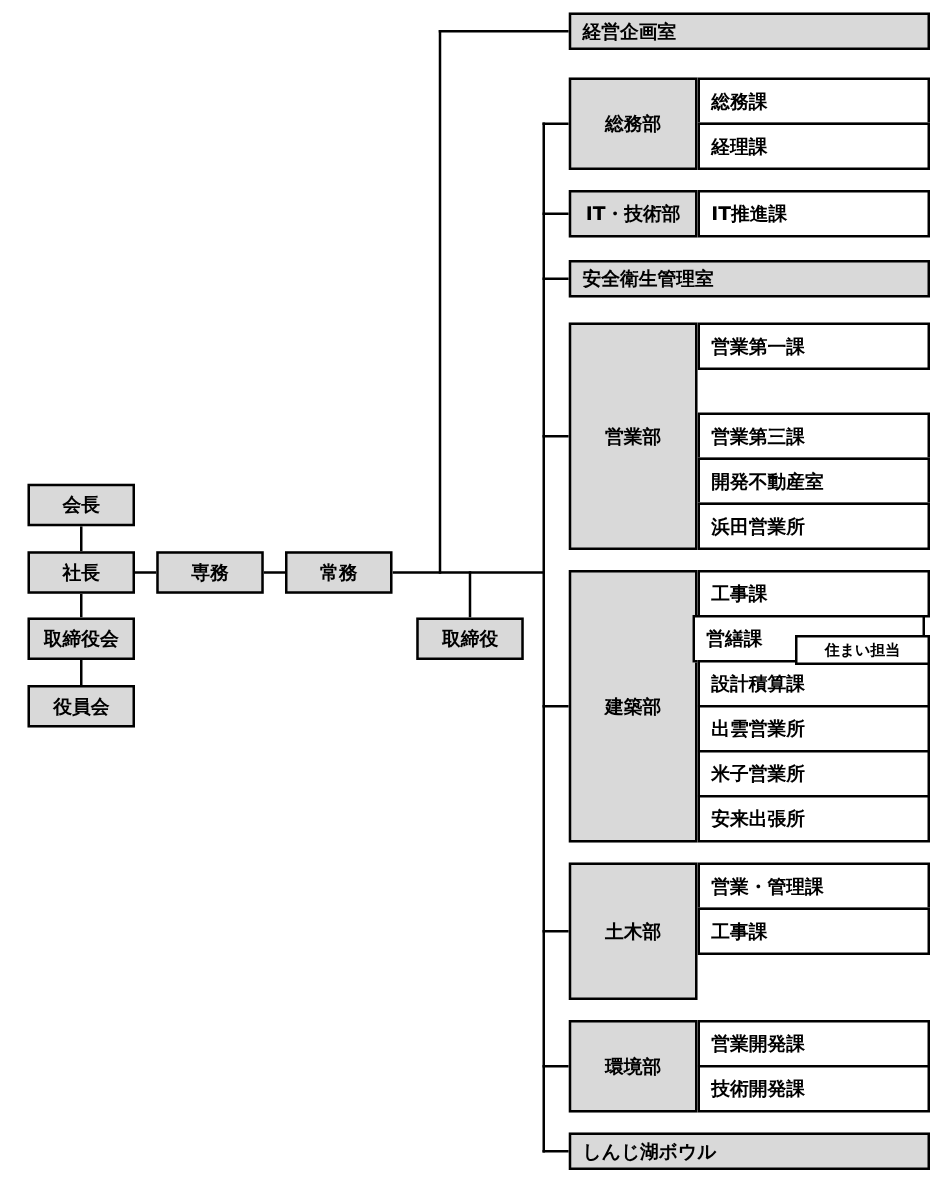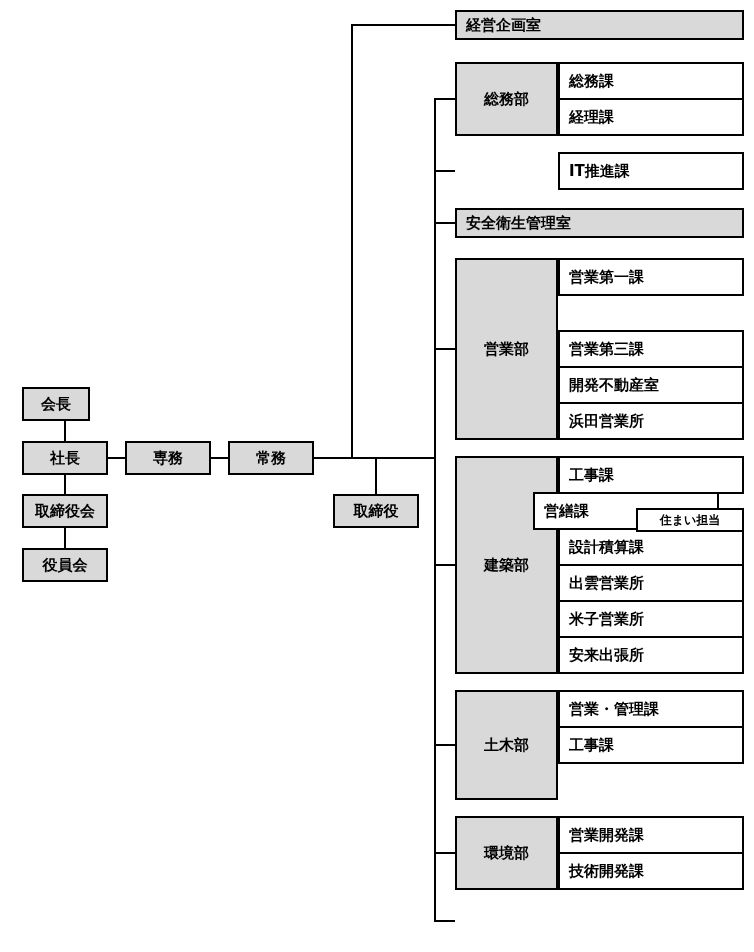--- a/index.html
+++ b/index.html
@@ -50,46 +50,48 @@
   <div class="line" style="left:434px;top:98px;width:2px;height:824px"></div>
   <div class="line" style="left:434px;top:98px;width:21px;height:2px"></div>
   <div class="line" style="left:434px;top:170px;width:21px;height:2px"></div>
   <div class="line" style="left:434px;top:222px;width:21px;height:2px"></div>
   <div class="line" style="left:434px;top:348px;width:21px;height:2px"></div>
   <div class="line" style="left:434px;top:564px;width:21px;height:2px"></div>
   <div class="line" style="left:434px;top:744px;width:21px;height:2px"></div>
   <div class="line" style="left:434px;top:852px;width:21px;height:2px"></div>
   <div class="line" style="left:434px;top:920px;width:21px;height:2px"></div>
 
-  <div class="box gray center" style="left:22px;top:387px;width:68px;height:34px">会長</div>
+  <div class="box gray center" style="left:22px;top:387px;width:86px;height:34px">会長</div>
   <div class="box gray center" style="left:22px;top:441px;width:86px;height:34px">社長</div>
   <div class="box gray center" style="left:22px;top:494px;width:86px;height:34px">取締役会</div>
   <div class="box gray center" style="left:22px;top:548px;width:86px;height:34px">役員会</div>
   <div class="box gray center" style="left:125px;top:441px;width:86px;height:34px">専務</div>
   <div class="box gray center" style="left:228px;top:441px;width:86px;height:34px">常務</div>
   <div class="box gray center" style="left:333px;top:494px;width:86px;height:34px">取締役</div>
 
   <div class="box gray padl" style="left:455px;top:10px;width:289px;height:30px">経営企画室</div>
   <div class="box gray padl" style="left:455px;top:208px;width:289px;height:30px">安全衛生管理室</div>
+  <div class="box gray padl" style="left:455px;top:906px;width:289px;height:30px">しんじ湖ボウル</div>
 
   <div class="box gray center" style="left:455px;top:62px;width:103px;height:74px">総務部</div>
   <div class="box white padl" style="left:558px;top:62px;width:186px;height:38px">総務課</div>
   <div class="box white padl" style="left:558px;top:98px;width:186px;height:38px">経理課</div>
 
+  <div class="box gray center" style="left:455px;top:152px;width:103px;height:38px">IT・技術部</div>
   <div class="box white padl" style="left:558px;top:152px;width:186px;height:38px">IT推進課</div>
 
   <div class="box gray center" style="left:455px;top:258px;width:103px;height:182px">営業部</div>
   <div class="box white padl" style="left:558px;top:258px;width:186px;height:38px">営業第一課</div>
   <div class="box white padl" style="left:558px;top:330px;width:186px;height:38px">営業第三課</div>
   <div class="box white padl" style="left:558px;top:366px;width:186px;height:38px">開発不動産室</div>
   <div class="box gray center" style="left:455px;top:456px;width:103px;height:218px">建築部</div>
 
   <div class="box white padl" style="left:558px;top:402px;width:186px;height:38px">浜田営業所</div>
   <div class="box white padl" style="left:558px;top:456px;width:186px;height:38px">工事課</div>
-  <div class="box white padl" style="left:533px;top:492px;width:186px;height:38px">営繕課</div>
+  <div class="box white padl" style="left:554px;top:492px;width:186px;height:38px">営繕課</div>
   <div class="box white padl" style="left:558px;top:528px;width:186px;height:38px">設計積算課</div>
   <div class="box white padl" style="left:558px;top:564px;width:186px;height:38px">出雲営業所</div>
   <div class="box white padl" style="left:558px;top:600px;width:186px;height:38px">米子営業所</div>
   <div class="box white padl" style="left:558px;top:636px;width:186px;height:38px">安来出張所</div>
   <div class="box white center small" style="left:636px;top:508px;width:108px;height:24px">住まい担当</div>
 
   <div class="box gray center" style="left:455px;top:690px;width:103px;height:110px">土木部</div>
   <div class="box white padl" style="left:558px;top:690px;width:186px;height:38px">営業・管理課</div>
   <div class="box white padl" style="left:558px;top:726px;width:186px;height:38px">工事課</div>
 

